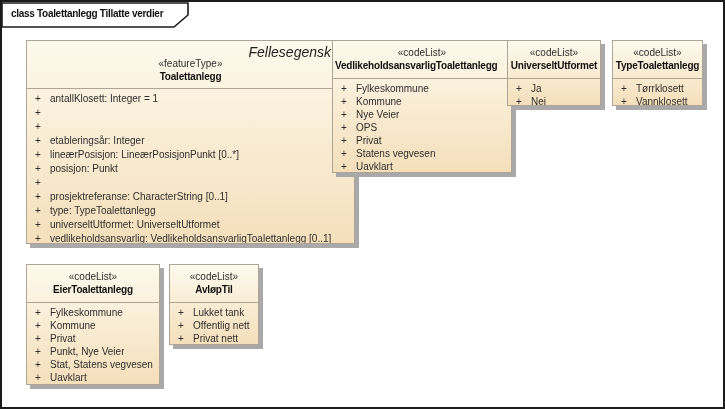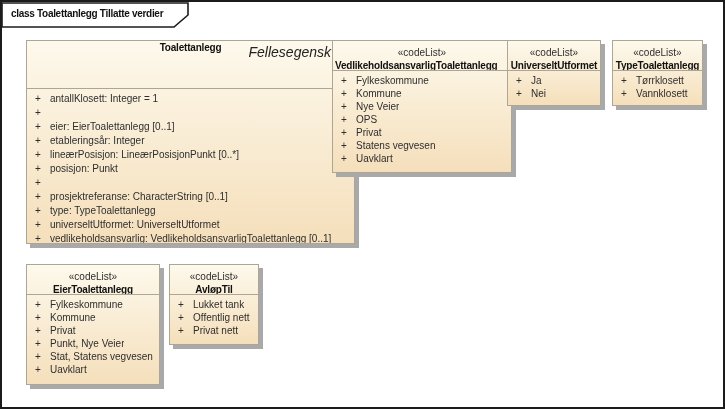--- a/index.html
+++ b/index.html
@@ -18,21 +18,21 @@
   }
   
   .uml-box{
     position:absolute;box-sizing:border-box;
     border:1px solid #ada595;
     background:linear-gradient(180deg,#fdf9ec 0%,#f5dfbb 100%);
     box-shadow:4px 4px 0 0 #a9a9a9;
     font-size:10px;color:#2e2e2e;overflow:hidden;
   }
   .hdr{position:relative;border-bottom:1px solid #ada595;text-align:center;overflow:hidden;box-sizing:border-box;}
-  .hdr.short{height:30px;}
+  .hdr.short{height:38px;}
   .hdr.tall{height:48px;}
   .st{line-height:13px;padding-top:5px;white-space:nowrap;}
   .hdr.tall .st{padding-top:16px;}
   .nm{font-weight:bold;font-size:10px;letter-spacing:-0.2px;line-height:14px;white-space:nowrap;color:#111;}
   .nm.left{text-align:left;padding-left:2px;}
   .pkg{position:absolute;top:3px;right:23px;font-style:italic;font-size:14px;color:#222;white-space:nowrap;}
   .body{padding-top:3px;overflow:hidden;}
   .row{display:flex;line-height:13px;white-space:nowrap;}
   .main-box .row{line-height:14px;}
   .plus{flex:none;width:15px;padding-left:8px;}
@@ -46,33 +46,33 @@
   <div class="tab">
     <svg width="200" height="28">
       <polygon points="0,1 186,1 186,13 172,25 0,25" fill="#ffffff" stroke="#1b1b1b" stroke-width="1.6"></polygon>
     </svg>
     <span class="ttl">class Toalettanlegg Tillatte verdier</span>
   </div>
 
   <div class="uml-box main-box" style="left:24px;top:38px;width:329px;height:204px;z-index:1;">
     <div class="hdr tall">
       <span class="pkg">Fellesegensk</span>
+      <div class="st">«featureType»</div>
       <div class="nm">Toalettanlegg</div>
     </div>
     <div class="body">
       <div class="row">
           <span class="plus">+</span>
           <span class="val">antallKlosett: Integer = 1</span>
         </div>
       <div class="row">
           <span class="plus">+</span>
         </div>
       <div class="row">
           <span class="plus">+</span>
-          <span class="val">eier: EierToalettanlegg [0..1]</span>
         </div>
       <div class="row">
           <span class="plus">+</span>
           <span class="val">etableringsår: Integer</span>
         </div>
       <div class="row">
           <span class="plus">+</span>
           <span class="val">lineærPosisjon: LineærPosisjonPunkt [0..*]</span>
         </div>
       <div class="row">

